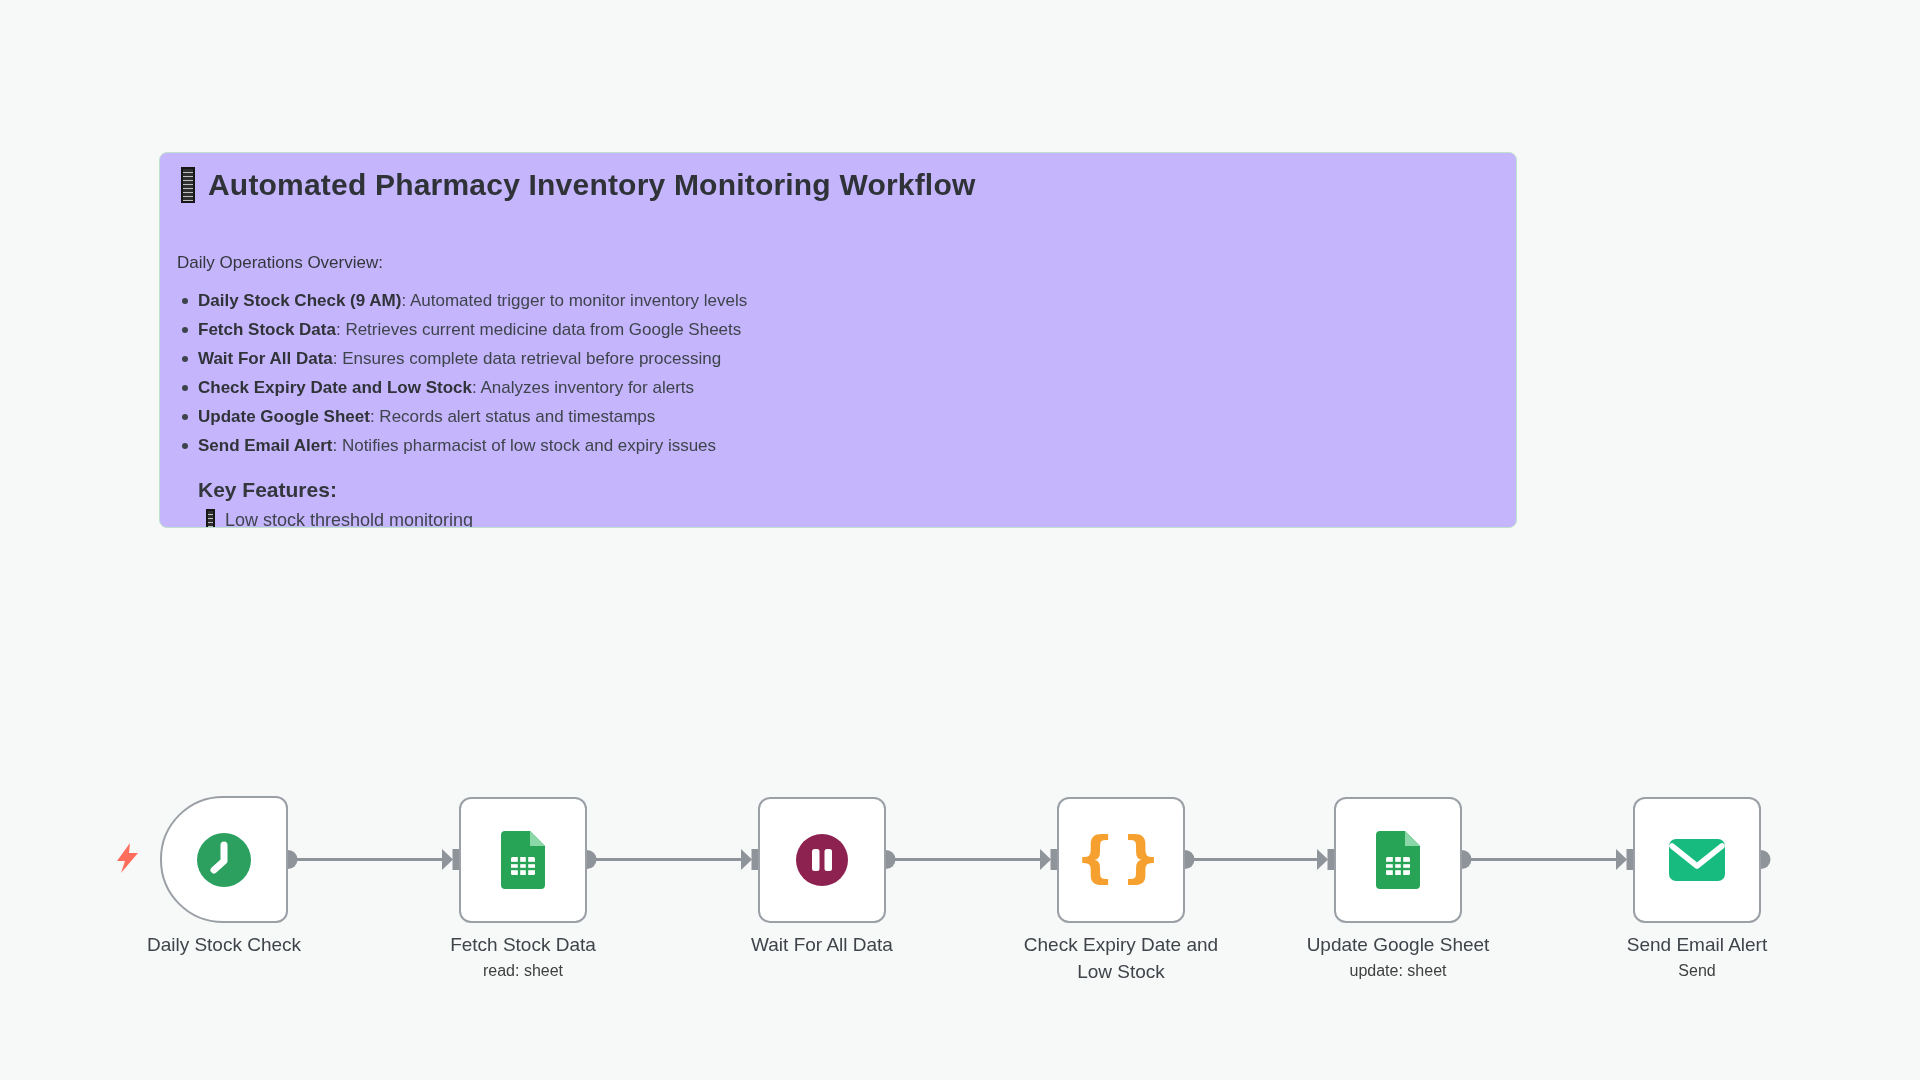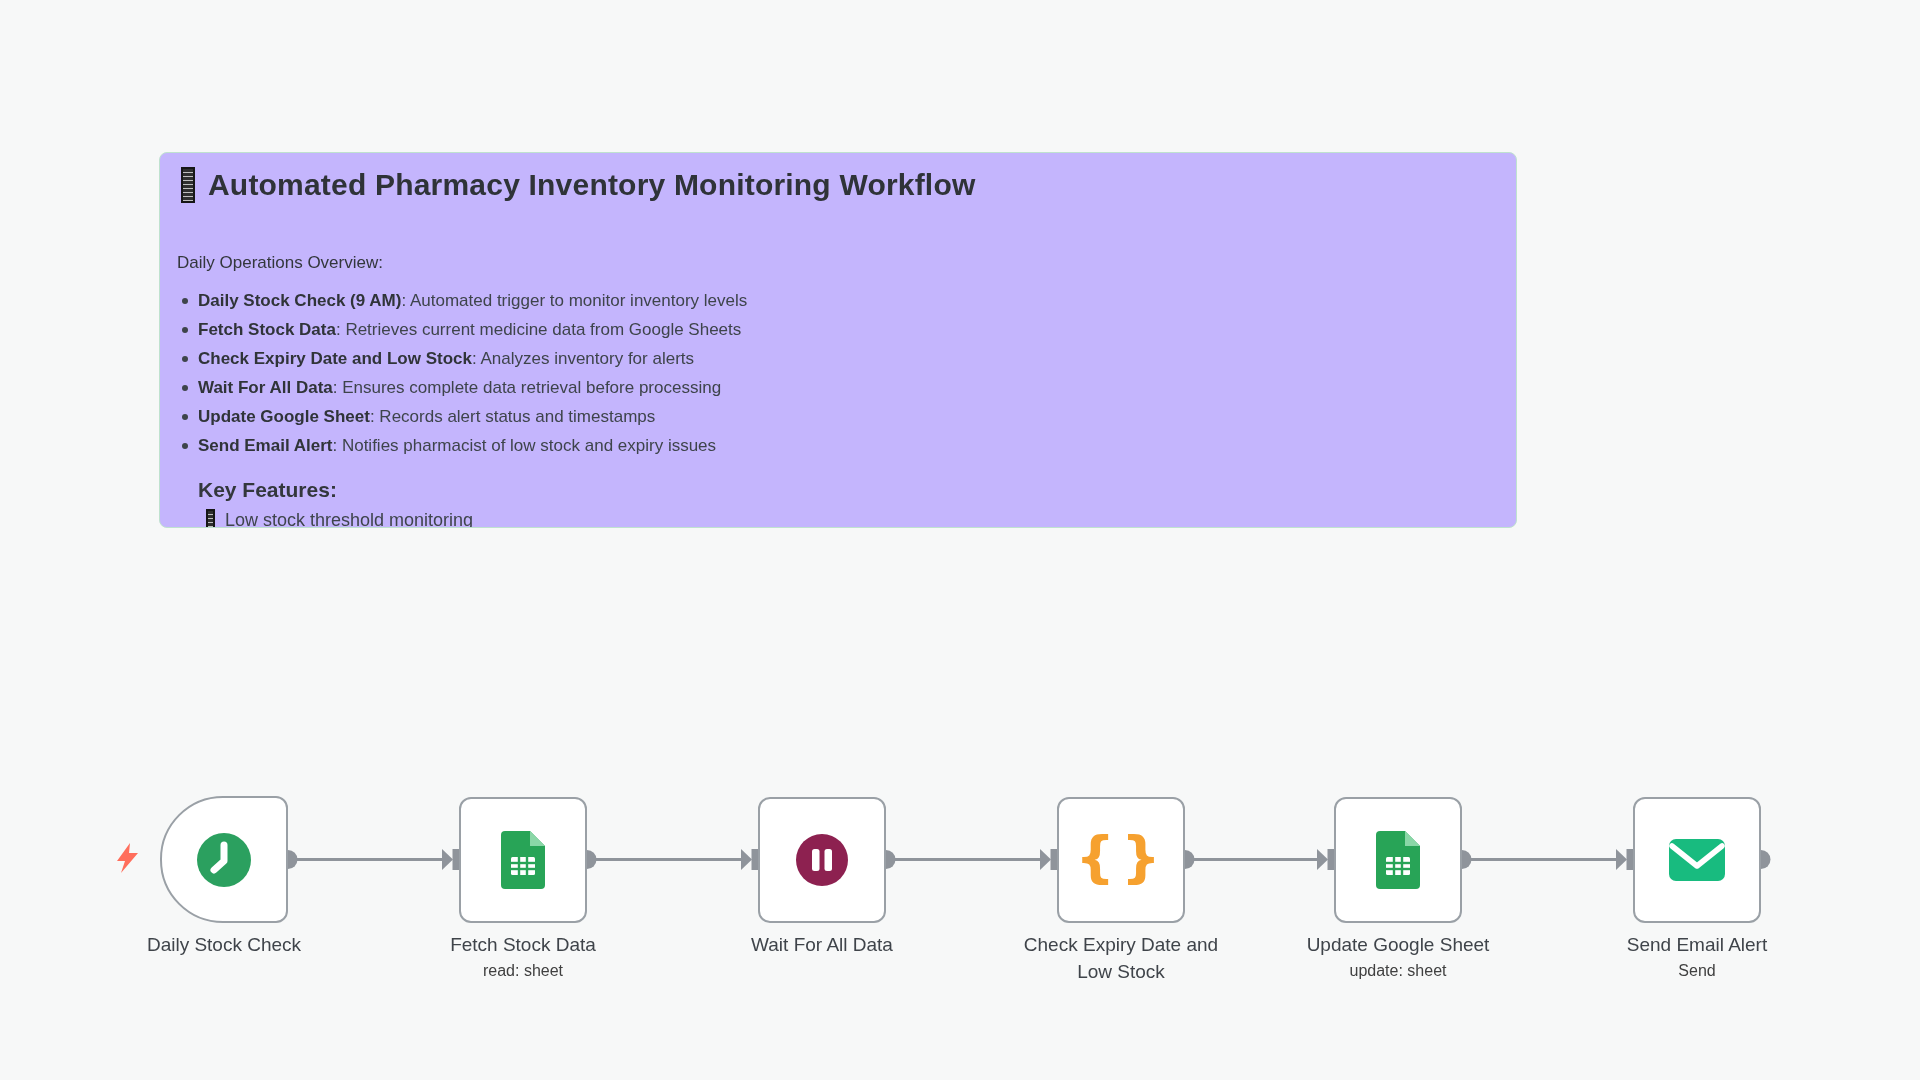--- a/index.html
+++ b/index.html
@@ -101,22 +101,22 @@
 
 <div class="sticky-note">
   <div class="note-title-row">
     <span class="tofu tofu-lg"></span>
     <span class="note-title">Automated Pharmacy Inventory Monitoring Workflow</span>
   </div>
   <div class="note-heading">Daily Operations Overview:</div>
   <ul class="note-bullets">
     <li><b>Daily Stock Check (9 AM)</b><span>: Automated trigger to monitor inventory levels</span></li>
     <li><b>Fetch Stock Data</b><span>: Retrieves current medicine data from Google Sheets</span></li>
+    <li><b>Wait For All Data</b><span>: Ensures complete data retrieval before processing</span></li>
     <li><b>Check Expiry Date and Low Stock</b><span>: Analyzes inventory for alerts</span></li>
-    <li><b>Wait For All Data</b><span>: Ensures complete data retrieval before processing</span></li>
     <li><b>Update Google Sheet</b><span>: Records alert status and timestamps</span></li>
     <li><b>Send Email Alert</b><span>: Notifies pharmacist of low stock and expiry issues</span></li>
   </ul>
   <div class="features-heading">Key Features:</div>
   <div class="feature-line">
     <span class="tofu tofu-sm"></span>
     <span>Low stock threshold monitoring</span>
   </div>
 
 </div>

